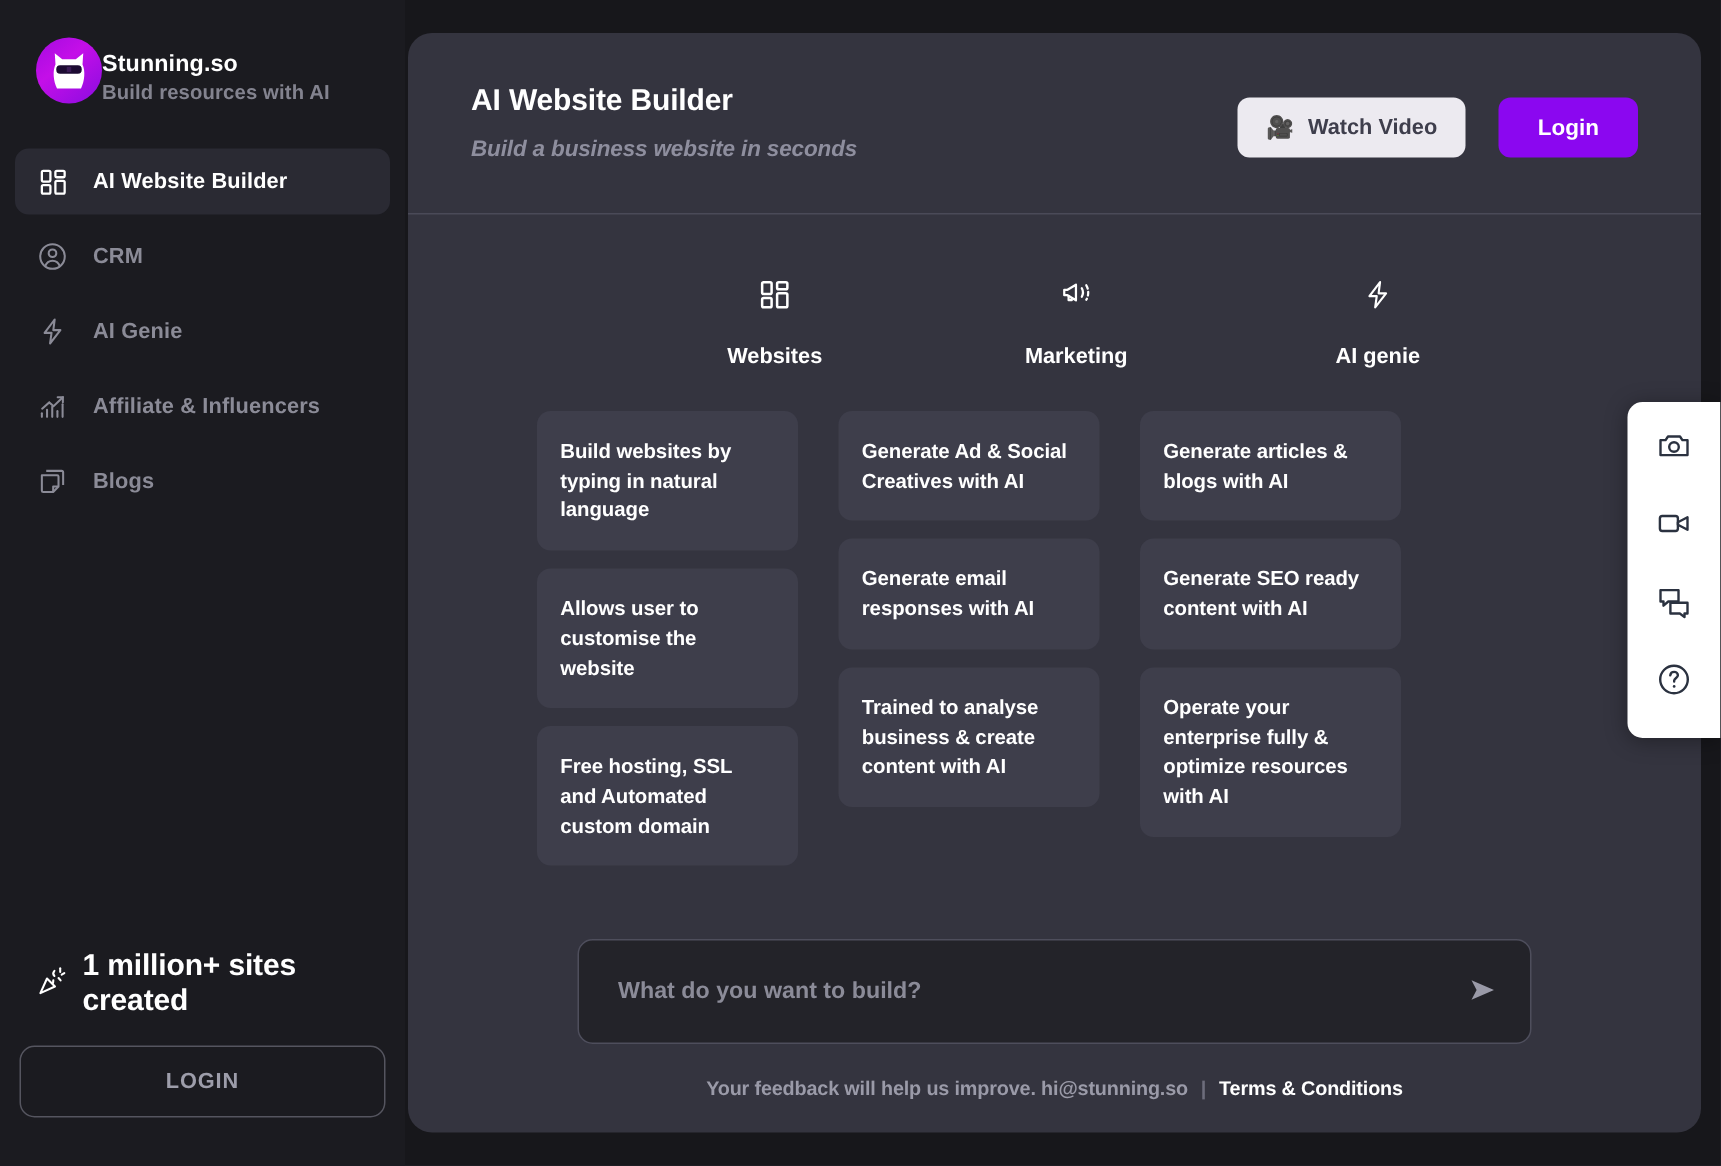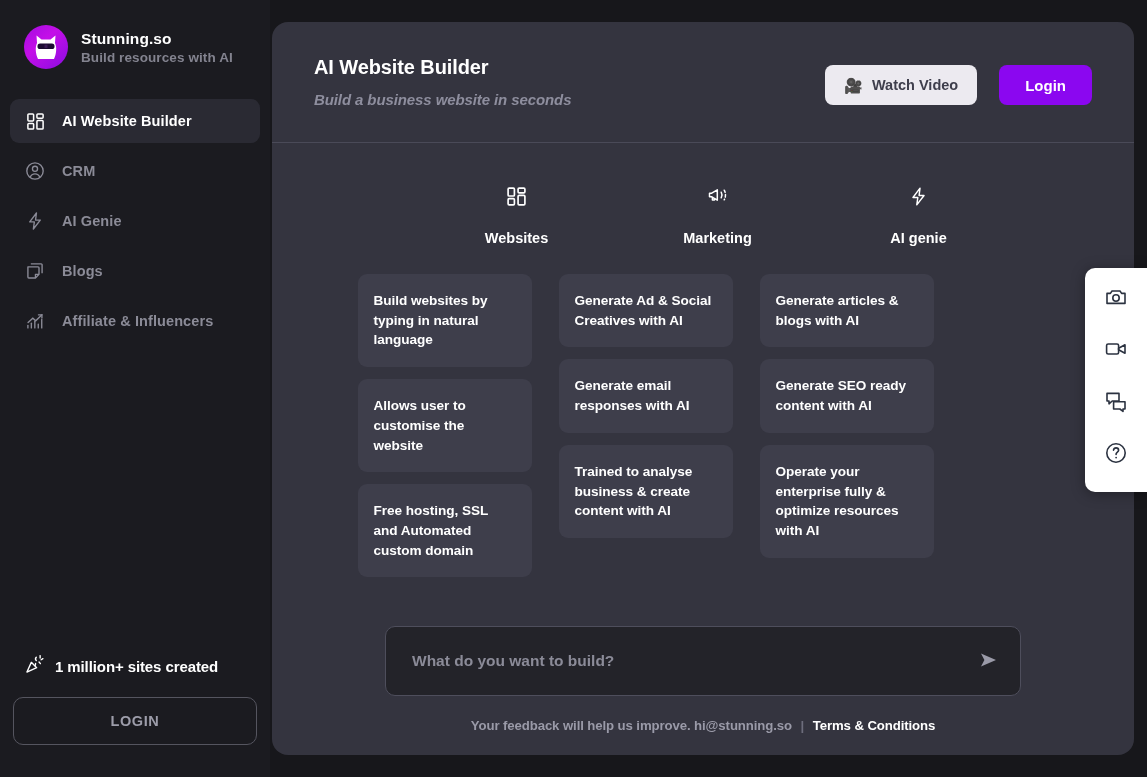--- a/index.html
+++ b/index.html
@@ -12,21 +12,21 @@
   .app { position: relative; width: 1147px; height: 777px; display: flex; }
 
   
   .sidebar {
     width: 270px; height: 777px;
     background: #1b1b20;
     display: flex; flex-direction: column;
     padding: 0 10px;
     flex: 0 0 270px;
   }
-  .brand { display: flex; align-items: center; gap: 13px; padding: 25px 0 22px 14px; }
+  .brand { display: flex; align-items: flex-end; padding: 25px 0 22px 14px; }
   .brand-logo {
     width: 44px; height: 44px; border-radius: 50%;
     background: linear-gradient(140deg, #a40ae0 0%, #c40fe8 40%, #8a0ce0 100%);
     display: flex; align-items: center; justify-content: center;
     flex: 0 0 44px; overflow: hidden;
   }
   .brand-text { display: flex; flex-direction: column; gap: 2px; }
   .brand-name { font-size: 15.5px; font-weight: bold; color: #ffffff; letter-spacing: .1px; }
   .brand-tag { font-size: 13.5px; font-weight: bold; color: #83838f; letter-spacing: .1px; }
 
@@ -37,21 +37,21 @@
     border-radius: 9px; cursor: pointer;
   }
   .nav-item.active { background: #2a2a33; }
   .nav-ico { width: 22px; height: 22px; flex: 0 0 22px; display: flex; align-items: center; justify-content: center; }
   .nav-ico svg { display: block; }
   .nav-label { font-size: 14.5px; font-weight: bold; color: #8b8b97; letter-spacing: .1px; }
   .nav-item.active .nav-label { color: #ffffff; }
 
   .sidebar-spacer { flex: 1 1 auto; }
   .sites-created { display: flex; align-items: center; gap: 9px; padding: 0 0 18px 14px; }
-  .sites-created-txt { font-size: 15px; font-weight: bold; color: #ffffff; letter-spacing: -.1px; }
+  .sites-created-txt { font-size: 20px; font-weight: bold; color: #ffffff; letter-spacing: -.1px; }
   .login-outline {
     height: 48px; margin: 0 3px 32px 3px;
     border: 1px solid #55555f; border-radius: 10px;
     background: transparent; color: #9d9daa;
     font-size: 14.5px; font-weight: bold; letter-spacing: .6px;
     display: flex; align-items: center; justify-content: center; cursor: pointer;
     font-family: "Liberation Sans", sans-serif;
   }
 
   
@@ -193,42 +193,42 @@
         <span class="nav-ico">
           <svg width="20" height="20" viewBox="0 0 22 22" fill="none" stroke="#8b8b97" stroke-width="1.5" stroke-linejoin="round">
             <path d="M12.6 2.2 5.2 12h5.1l-1.1 7.8L16.8 10h-5.2l1-7.8Z"></path>
           </svg>
         </span>
         <span class="nav-label">AI Genie</span>
       </div>
 
       <div class="nav-item">
         <span class="nav-ico">
-          <svg width="20" height="20" viewBox="0 0 22 22" fill="none" stroke="#8b8b97" stroke-width="1.5" stroke-linejoin="round">
-            <path d="M6.4 3.2h11.4a1 1 0 0 1 1 1v9.4"></path>
-            <path d="M3.2 6.4h11.2a1 1 0 0 1 1 1v7.3l-3.9 4H4.2a1 1 0 0 1-1-1V6.4Z"></path>
-            <path d="M15.4 14.7h-3.9v4"></path>
-          </svg>
-        </span>
-        <span class="nav-label">Blogs</span>
-      </div>
-
-      <div class="nav-item">
-        <span class="nav-ico">
           <svg width="20" height="20" viewBox="0 0 22 22" fill="none" stroke="#8b8b97" stroke-width="1.5" stroke-linecap="round">
             <path d="M3.2 18.6V16"></path>
               <path d="M7 18.6v-5.2"></path>
               <path d="M10.8 18.6v-7.4"></path>
             <path d="M14.6 18.6v-4.2"></path>
               <path d="M18.4 18.6V9.4"></path>
             <path d="M3.4 12.6 8.6 8l3.2 2.8L18.6 4.2"></path>
             <path d="M14.8 4.2h3.8v3.6"></path>
           </svg>
         </span>
         <span class="nav-label">Affiliate &amp; Influencers</span>
+      </div>
+
+      <div class="nav-item">
+        <span class="nav-ico">
+          <svg width="20" height="20" viewBox="0 0 22 22" fill="none" stroke="#8b8b97" stroke-width="1.5" stroke-linejoin="round">
+            <path d="M6.4 3.2h11.4a1 1 0 0 1 1 1v9.4"></path>
+            <path d="M3.2 6.4h11.2a1 1 0 0 1 1 1v7.3l-3.9 4H4.2a1 1 0 0 1-1-1V6.4Z"></path>
+            <path d="M15.4 14.7h-3.9v4"></path>
+          </svg>
+        </span>
+        <span class="nav-label">Blogs</span>
       </div>
 
     </nav>
 
     <div class="sidebar-spacer"></div>
 
     <div class="sites-created">
       <span>
         <svg width="22" height="22" viewBox="0 0 24 24" fill="none" stroke="#ffffff" stroke-width="1.5" stroke-linejoin="round" stroke-linecap="round">
           <path d="M3.2 20.8 8 10.2l5.8 5.8-10.6 4.8Z"></path>

